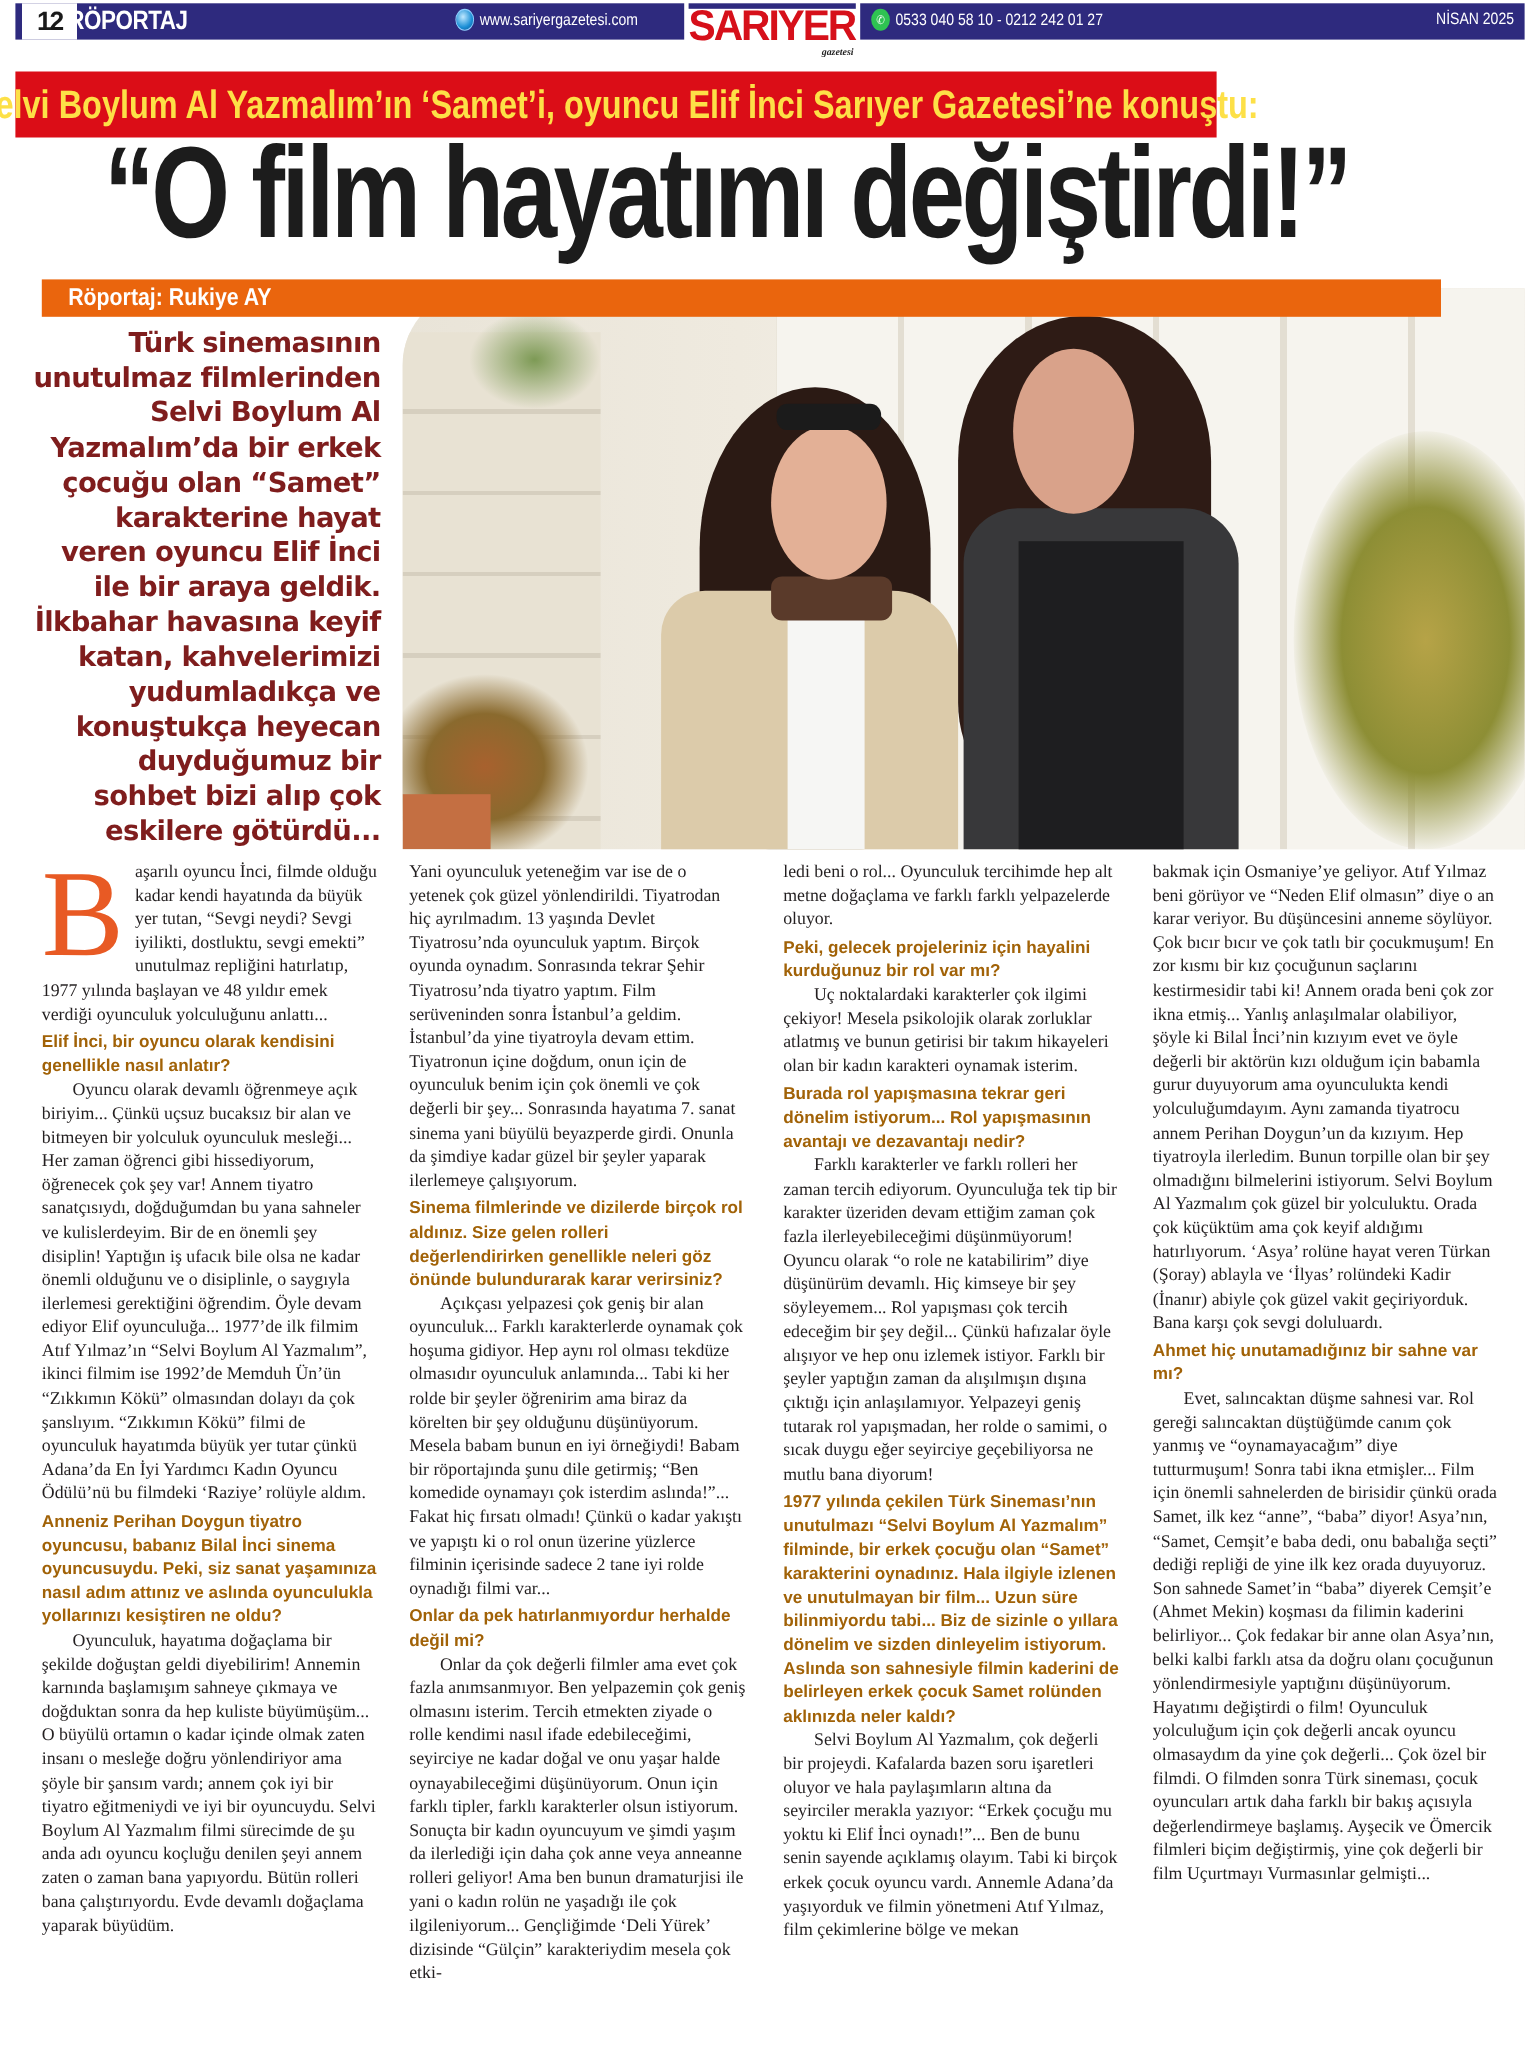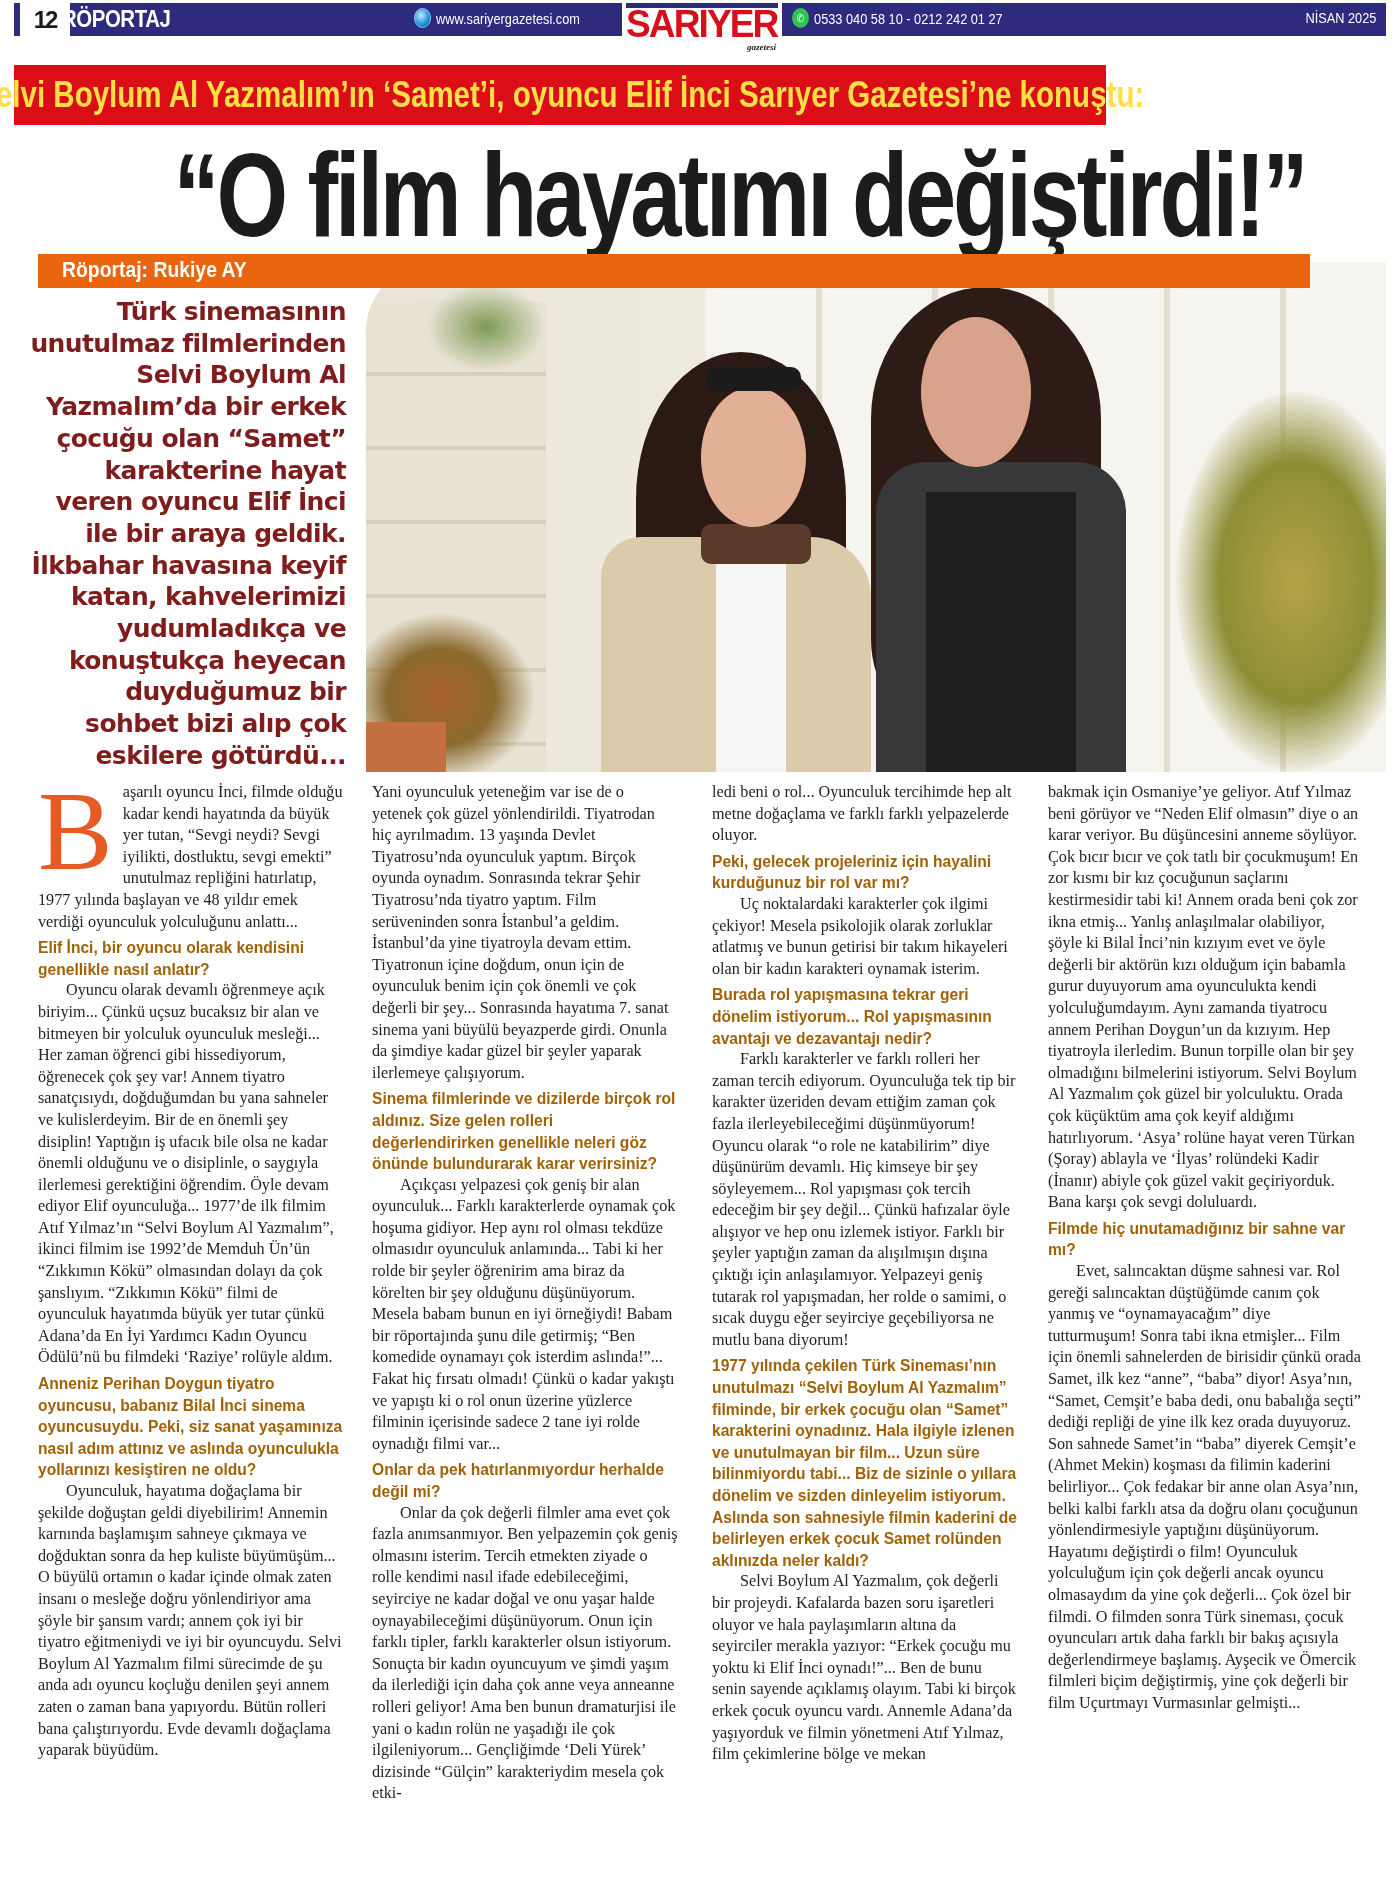--- a/index.html
+++ b/index.html
@@ -20,21 +20,21 @@
   .logo .strip { position:absolute; left:4px; top:1px; width:152px; height:5px; background:#2e2a7e; }
   .logo .word { position:absolute; left:4px; top:2px; font: 900 39px "Liberation Sans", sans-serif; color:#d6101a; letter-spacing:-2px; transform: scaleX(0.95); transform-origin:left; line-height:40px; }
   .logo .sub { position:absolute; right:6px; bottom:-2px; font: italic bold 9px "Liberation Serif", serif; color:#222; }
 
   
   .kicker { position: absolute; left: 14px; top: 65px; width: 1092px; height: 60px; background: #db0d17;
     color: #fde047; font: bold 36px "Liberation Sans", sans-serif; display:flex; align-items:center; justify-content:center; }
   .kicker span { display:inline-block; transform: scaleX(0.82); white-space:nowrap; }
 
   
-  .headline { position: absolute; left: 14px; top: 136px; width: 1372px; height: 118px; display:flex; align-items:center; justify-content:flex-start; }
+  .headline { position: absolute; left: 14px; top: 116px; width: 1372px; height: 118px; display:flex; align-items:center; justify-content:flex-end; }
   .headline span { display:inline-block; font: 900 118px "Liberation Sans", sans-serif; color:#1c1c1c; letter-spacing:-4px; transform: scaleX(0.78); white-space:nowrap; line-height:118px; }
 
   
   .byline { position: absolute; left: 38px; top: 254px; width: 1272px; height: 34px; background: #ea650d; }
   .byline .name { position:absolute; left:24px; top:3px; color:#fff; font: bold 22px "Liberation Sans", sans-serif; transform: scaleX(0.88); transform-origin:left; }
 
   
   .photo { position: absolute; left: 366px; top: 262px; width: 1020px; height: 510px; overflow: hidden; border-top-left-radius: 70px;
     background: linear-gradient(90deg, #e9e4d8 0%, #efeadf 30%, #f4f1ea 60%, #ece7dc 100%); }
   .photo .wall1 { position:absolute; left:0; top:40px; width:180px; height:470px; background: repeating-linear-gradient(180deg, #e8e2d3 0 70px, #d6cfbf 70px 74px); }
@@ -148,15 +148,15 @@
   <h3>Peki, gelecek projeleriniz için hayalini kurduğunuz bir rol var mı?</h3>
   <p class="ind">Uç noktalardaki karakterler çok ilgimi çekiyor! Mesela psikolojik olarak zorluklar atlatmış ve bunun getirisi bir takım hikayeleri olan bir kadın karakteri oynamak isterim.</p>
   <h3>Burada rol yapışmasına tekrar geri dönelim istiyorum... Rol yapışmasının avantajı ve dezavantajı nedir?</h3>
   <p class="ind">Farklı karakterler ve farklı rolleri her zaman tercih ediyorum. Oyunculuğa tek tip bir karakter üzeriden devam ettiğim zaman çok fazla ilerleyebileceğimi düşünmüyorum! Oyuncu olarak “o role ne katabilirim” diye düşünürüm devamlı. Hiç kimseye bir şey söyleyemem... Rol yapışması çok tercih edeceğim bir şey değil... Çünkü hafızalar öyle alışıyor ve hep onu izlemek istiyor. Farklı bir şeyler yaptığın zaman da alışılmışın dışına çıktığı için anlaşılamıyor. Yelpazeyi geniş tutarak rol yapışmadan, her rolde o samimi, o sıcak duygu eğer seyirciye geçebiliyorsa ne mutlu bana diyorum!</p>
   <h3>1977 yılında çekilen Türk Sineması’nın unutulmazı “Selvi Boylum Al Yazmalım” filminde, bir erkek çocuğu olan “Samet” karakterini oynadınız. Hala ilgiyle izlenen ve unutulmayan bir film... Uzun süre bilinmiyordu tabi... Biz de sizinle o yıllara dönelim ve sizden dinleyelim istiyorum. Aslında son sahnesiyle filmin kaderini de belirleyen erkek çocuk Samet rolünden aklınızda neler kaldı?</h3>
   <p class="ind">Selvi Boylum Al Yazmalım, çok değerli bir projeydi. Kafalarda bazen soru işaretleri oluyor ve hala paylaşımların altına da seyirciler merakla yazıyor: “Erkek çocuğu mu yoktu ki Elif İnci oynadı!”... Ben de bunu senin sayende açıklamış olayım. Tabi ki birçok erkek çocuk oyuncu vardı. Annemle Adana’da yaşıyorduk ve filmin yönetmeni Atıf Yılmaz, film çekimlerine bölge ve mekan</p>
 </div>
 
 <div class="col c4">
   <p>bakmak için Osmaniye’ye geliyor. Atıf Yılmaz beni görüyor ve “Neden Elif olmasın” diye o an karar veriyor. Bu düşüncesini anneme söylüyor. Çok bıcır bıcır ve çok tatlı bir çocukmuşum! En zor kısmı bir kız çocuğunun saçlarını kestirmesidir tabi ki! Annem orada beni çok zor ikna etmiş... Yanlış anlaşılmalar olabiliyor, şöyle ki Bilal İnci’nin kızıyım evet ve öyle değerli bir aktörün kızı olduğum için babamla gurur duyuyorum ama oyunculukta kendi yolculuğumdayım. Aynı zamanda tiyatrocu annem Perihan Doygun’un da kızıyım. Hep tiyatroyla ilerledim. Bunun torpille olan bir şey olmadığını bilmelerini istiyorum. Selvi Boylum Al Yazmalım çok güzel bir yolculuktu. Orada çok küçüktüm ama çok keyif aldığımı hatırlıyorum. ‘Asya’ rolüne hayat veren Türkan (Şoray) ablayla ve ‘İlyas’ rolündeki Kadir (İnanır) abiyle çok güzel vakit geçiriyorduk. Bana karşı çok sevgi doluluardı.</p>
-  <h3>Filmde hiç unutamadığınız bir sahne var mı?</h3>
+  <h3>Ahmet hiç unutamadığınız bir sahne var mı?</h3>
   <p class="ind">Evet, salıncaktan düşme sahnesi var. Rol gereği salıncaktan düştüğümde canım çok yanmış ve “oynamayacağım” diye tutturmuşum! Sonra tabi ikna etmişler... Film için önemli sahnelerden de birisidir çünkü orada Samet, ilk kez “anne”, “baba” diyor! Asya’nın, “Samet, Cemşit’e baba dedi, onu babalığa seçti” dediği repliği de yine ilk kez orada duyuyoruz. Son sahnede Samet’in “baba” diyerek Cemşit’e (Ahmet Mekin) koşması da filimin kaderini belirliyor... Çok fedakar bir anne olan Asya’nın, belki kalbi farklı atsa da doğru olanı çocuğunun yönlendirmesiyle yaptığını düşünüyorum. Hayatımı değiştirdi o film! Oyunculuk yolculuğum için çok değerli ancak oyuncu olmasaydım da yine çok değerli... Çok özel bir filmdi. O filmden sonra Türk sineması, çocuk oyuncuları artık daha farklı bir bakış açısıyla değerlendirmeye başlamış. Ayşecik ve Ömercik filmleri biçim değiştirmiş, yine çok değerli bir film Uçurtmayı Vurmasınlar gelmişti...</p>
 </div>
 
 </body></html>

